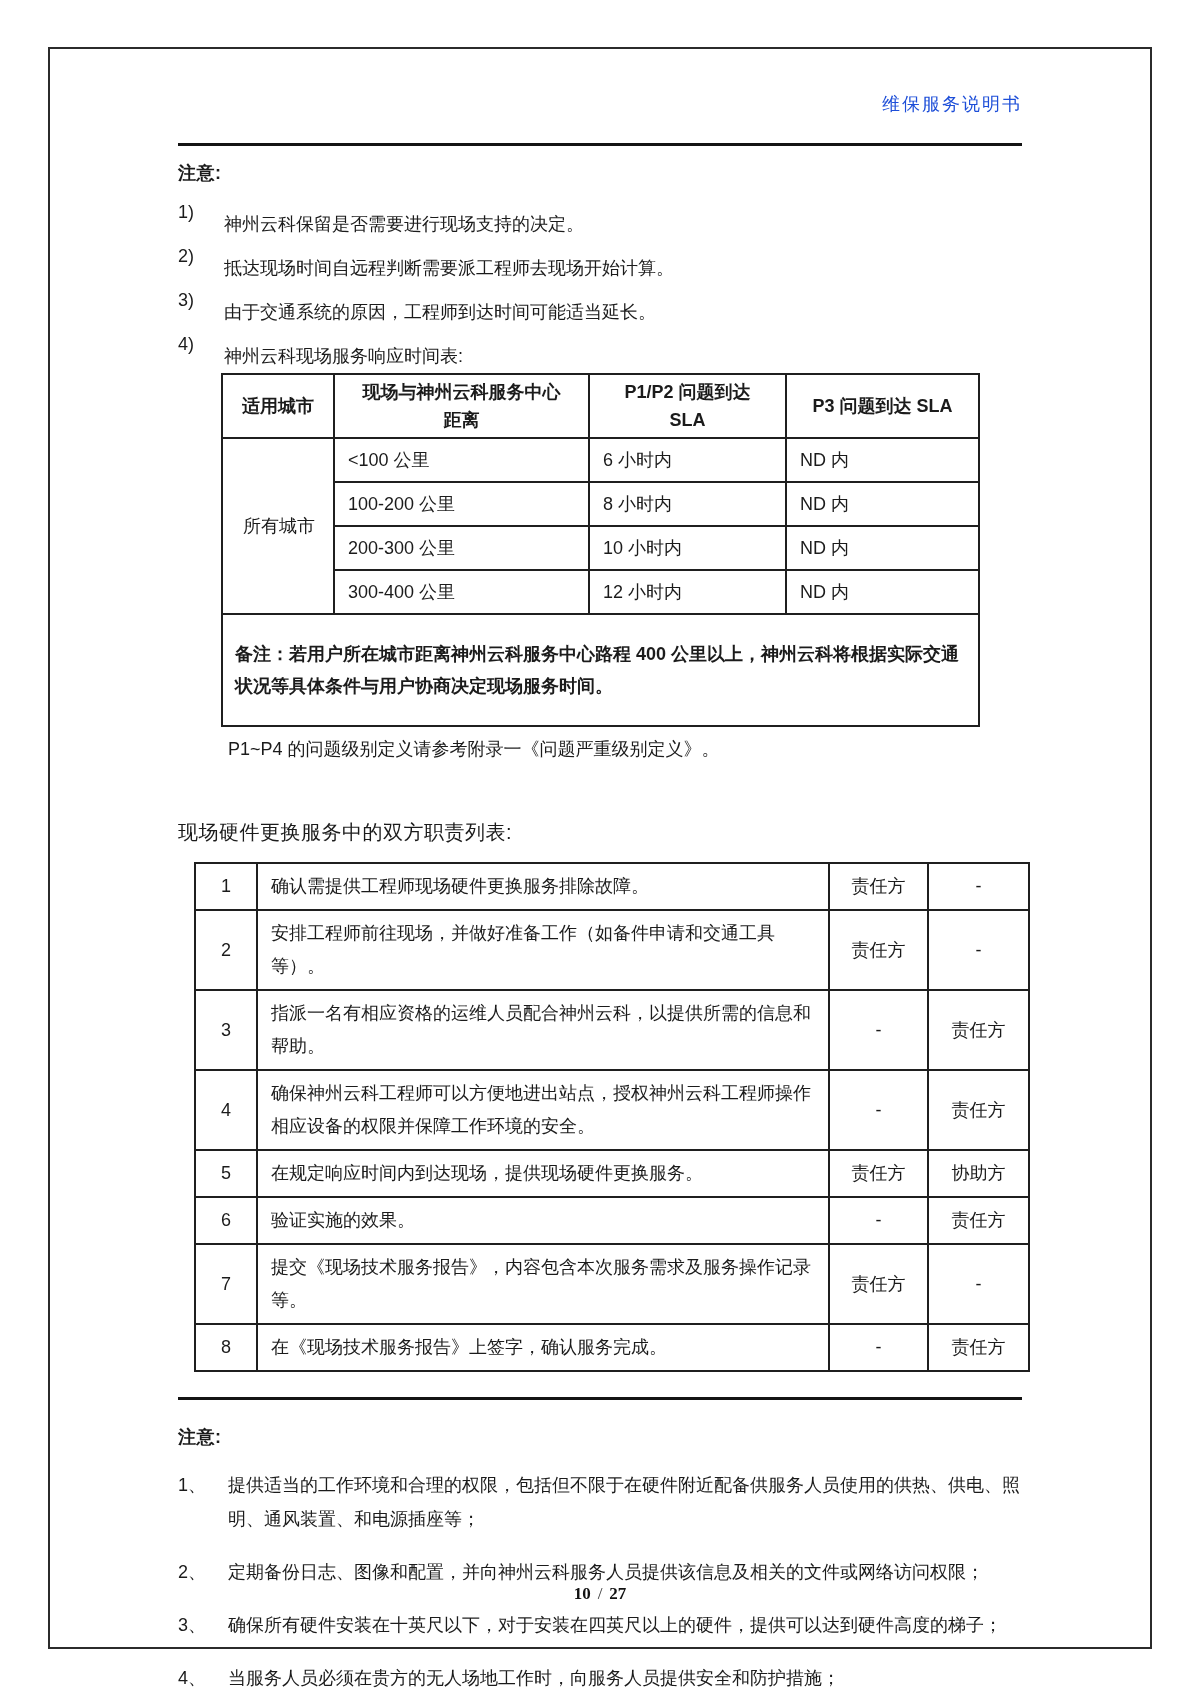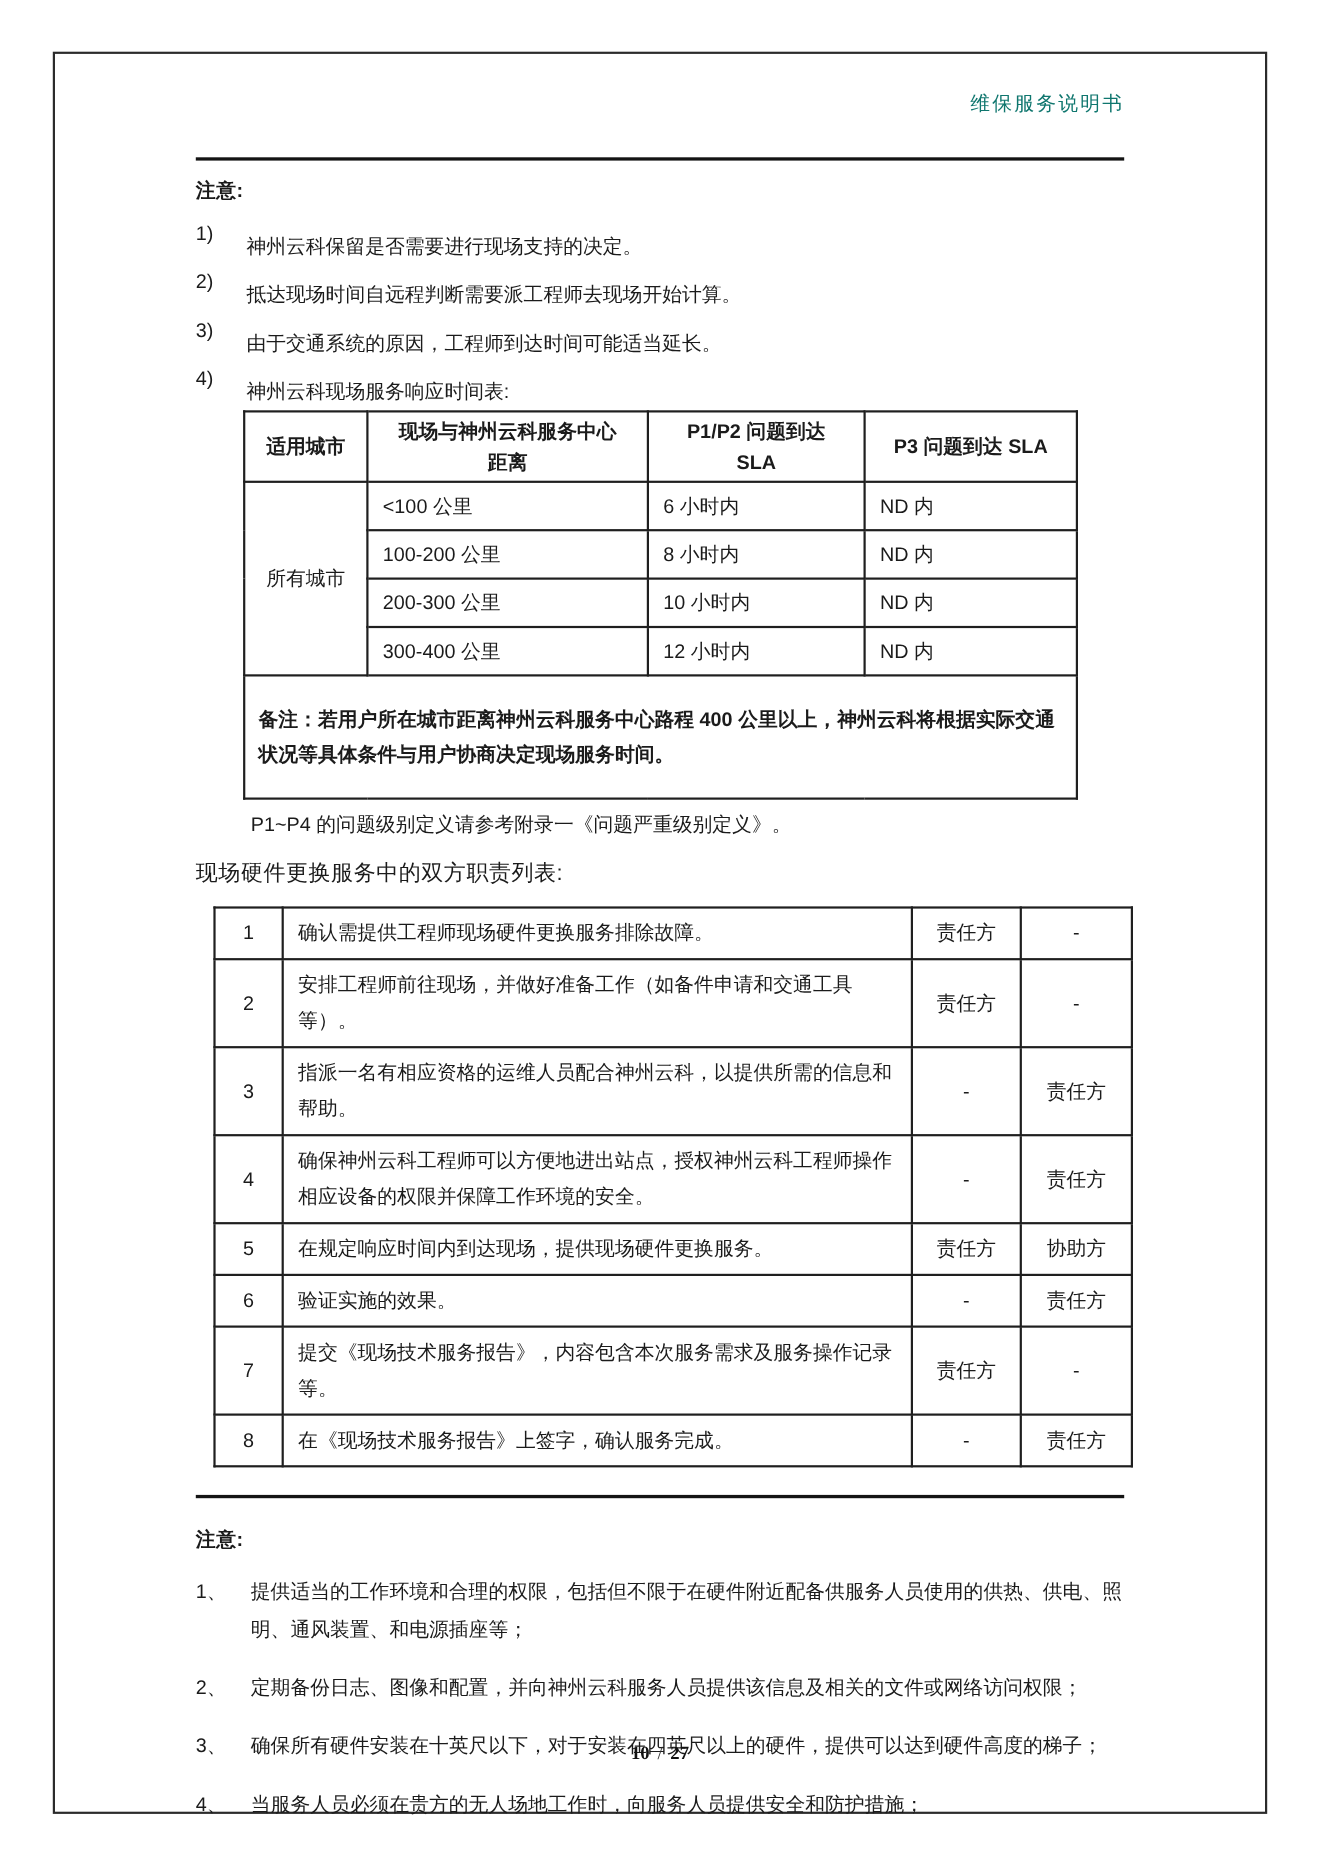--- a/index.html
+++ b/index.html
@@ -9,55 +9,55 @@
     background:#ffffff;
     font-family:"Liberation Sans","DejaVu Sans",sans-serif;
     color:#1b1b1b;
     -webkit-font-smoothing:antialiased;
   }
   .page-border {
     position:absolute; left:48px; top:47px; width:1104px; height:1602px;
     border:2px solid #2b2b2b;
   }
   .header-title {
-    position:absolute; top:82px; right:178px;
+    position:absolute; top:92px; right:178px;
     font-family:"Liberation Serif","DejaVu Serif",serif;
-    font-size:18px; letter-spacing:2px; color:#0f766e;
+    font-size:18px; letter-spacing:2px; color:#1d4ed8;
   }
   .rule { position:absolute; left:178px; width:844px; height:3px; background:#141414; }
   .rule-top { top:143px; }
   .content { position:absolute; left:178px; top:161px; width:844px; font-size:18px; line-height:32px; }
   .notice-label { font-weight:bold; font-size:18px; line-height:24px; margin-bottom:11px; letter-spacing:0.5px; }
   .num-item { display:flex; align-items:flex-start; line-height:32px; }
   .num-item .num { flex:0 0 46px; }
   .num-item .txt { flex:1;margin-top:12px; }
   table { border-collapse:collapse; table-layout:fixed; }
   th, td { border:2px solid #1f1f1f; font-weight:normal; font-size:18px; }
   
   .t1 { margin:1px 0 0 43px; width:757px; }
   .t1 th { text-align:center; vertical-align:middle; font-weight:bold; line-height:28px; padding:3px 4px; }
   .t1 td { line-height:20px; height:44px; padding:2px 4px 2px 13px; vertical-align:middle; }
   .t1 .col-city  { width:112px; }
   .t1 .col-dist  { width:255px; }
   .t1 .col-p12   { width:197px; }
   .t1 .col-p3    { width:193px; }
-  .t1 td.city-cell { text-align:center; padding-left:4px; }
+  .t1 td.city-cell { text-align:left; padding-left:20px; }
   .t1 td.remark-cell { line-height:32px; padding:23px 12px; height:auto;font-weight:bold; }
   
   .t2 { margin:16px 0 0 16px; width:834px; }
   .t2 th { background:#d8d8d8; text-align:center; vertical-align:middle; font-weight:bold; line-height:29px; padding:4px 4px; }
   .t2 td { vertical-align:middle; line-height:33px; padding:6px 8px; }
   .t2 .col-id { width:62px; }
   .t2 .col-act { width:572px; }
   .t2 .col-dcn { width:99px; }
   .t2 .col-cust { width:101px; }
   .t2 td.id-cell, .t2 td.resp-cell { text-align:center; }
   .t2 td.act-cell { padding-left:13px; padding-right:10px;margin-left:35px; }
   .p-note { margin:9px 0 0 50px; line-height:26px; }
-  .section-heading { margin-top:18px; font-size:20px; line-height:28px; letter-spacing:0.5px; }
+  .section-heading { margin-top:56px; font-size:20px; line-height:28px; letter-spacing:0.5px; }
   .rule-flow { margin-top:25px; width:844px; height:3px; background:#141414; }
   .notice2-label { margin-top:25px; font-weight:bold; font-size:18px; line-height:24px; letter-spacing:0.5px; }
   .notice2-intro { margin-top:19px; line-height:26px; }
   .assist-item { display:flex; align-items:flex-start; margin-top:19px; line-height:34px; }
   .assist-item .num { flex:0 0 50px; }
   .assist-item .txt { flex:1; }
   .footer {
     position:absolute; top:1584px; left:48px; width:1104px; text-align:center;
     font-family:"Liberation Serif","DejaVu Serif",serif;
     font-weight:bold; font-size:17px; color:#111;

